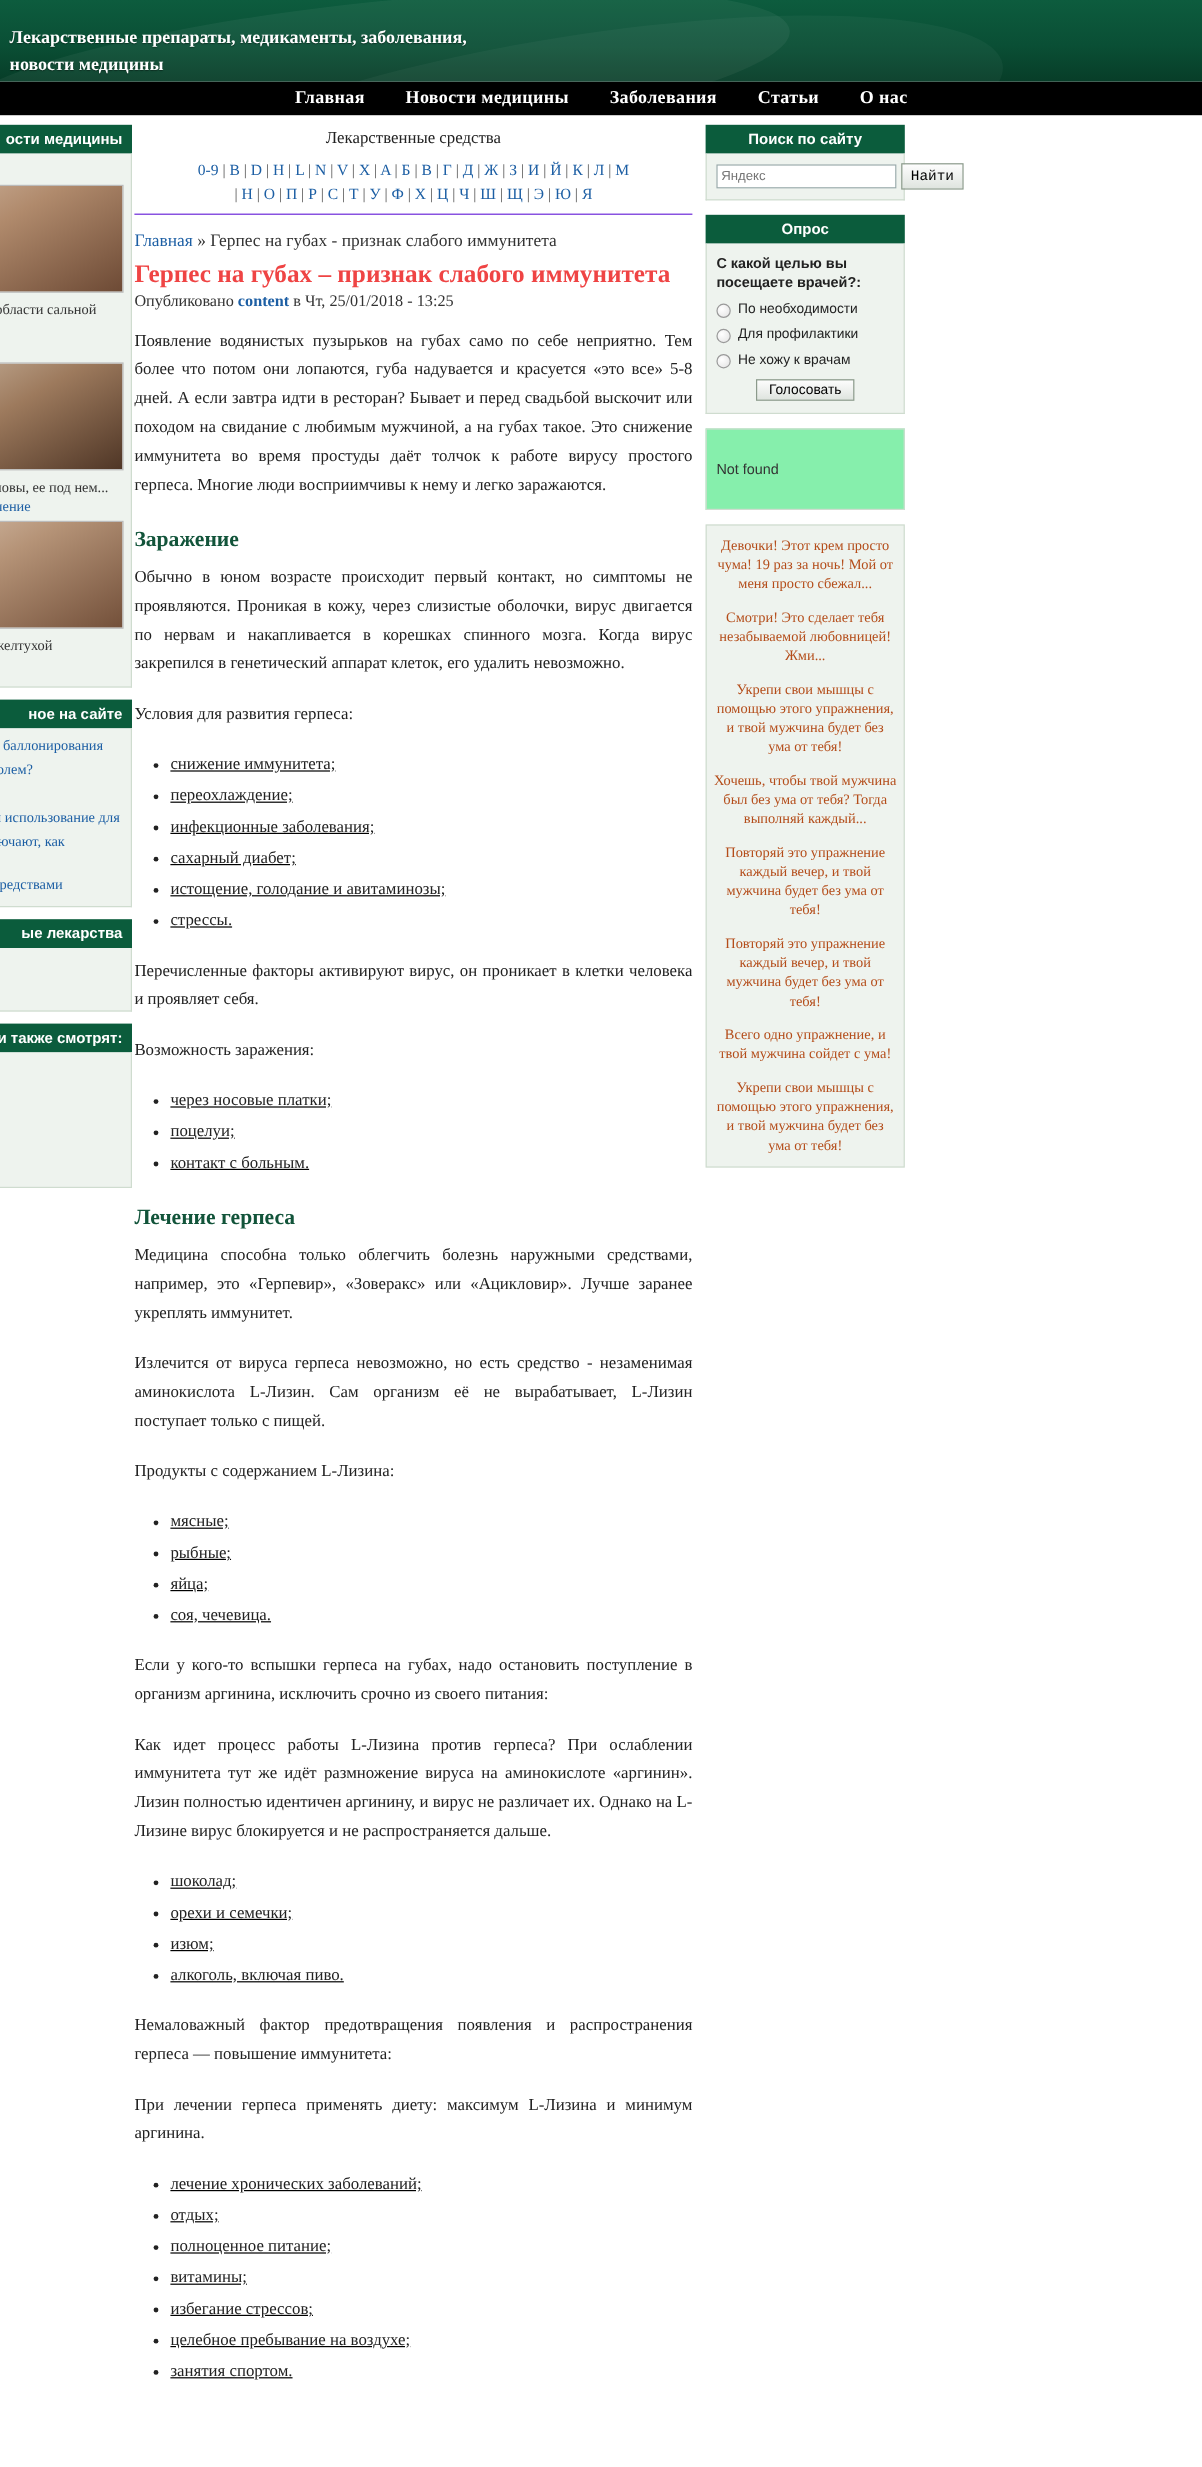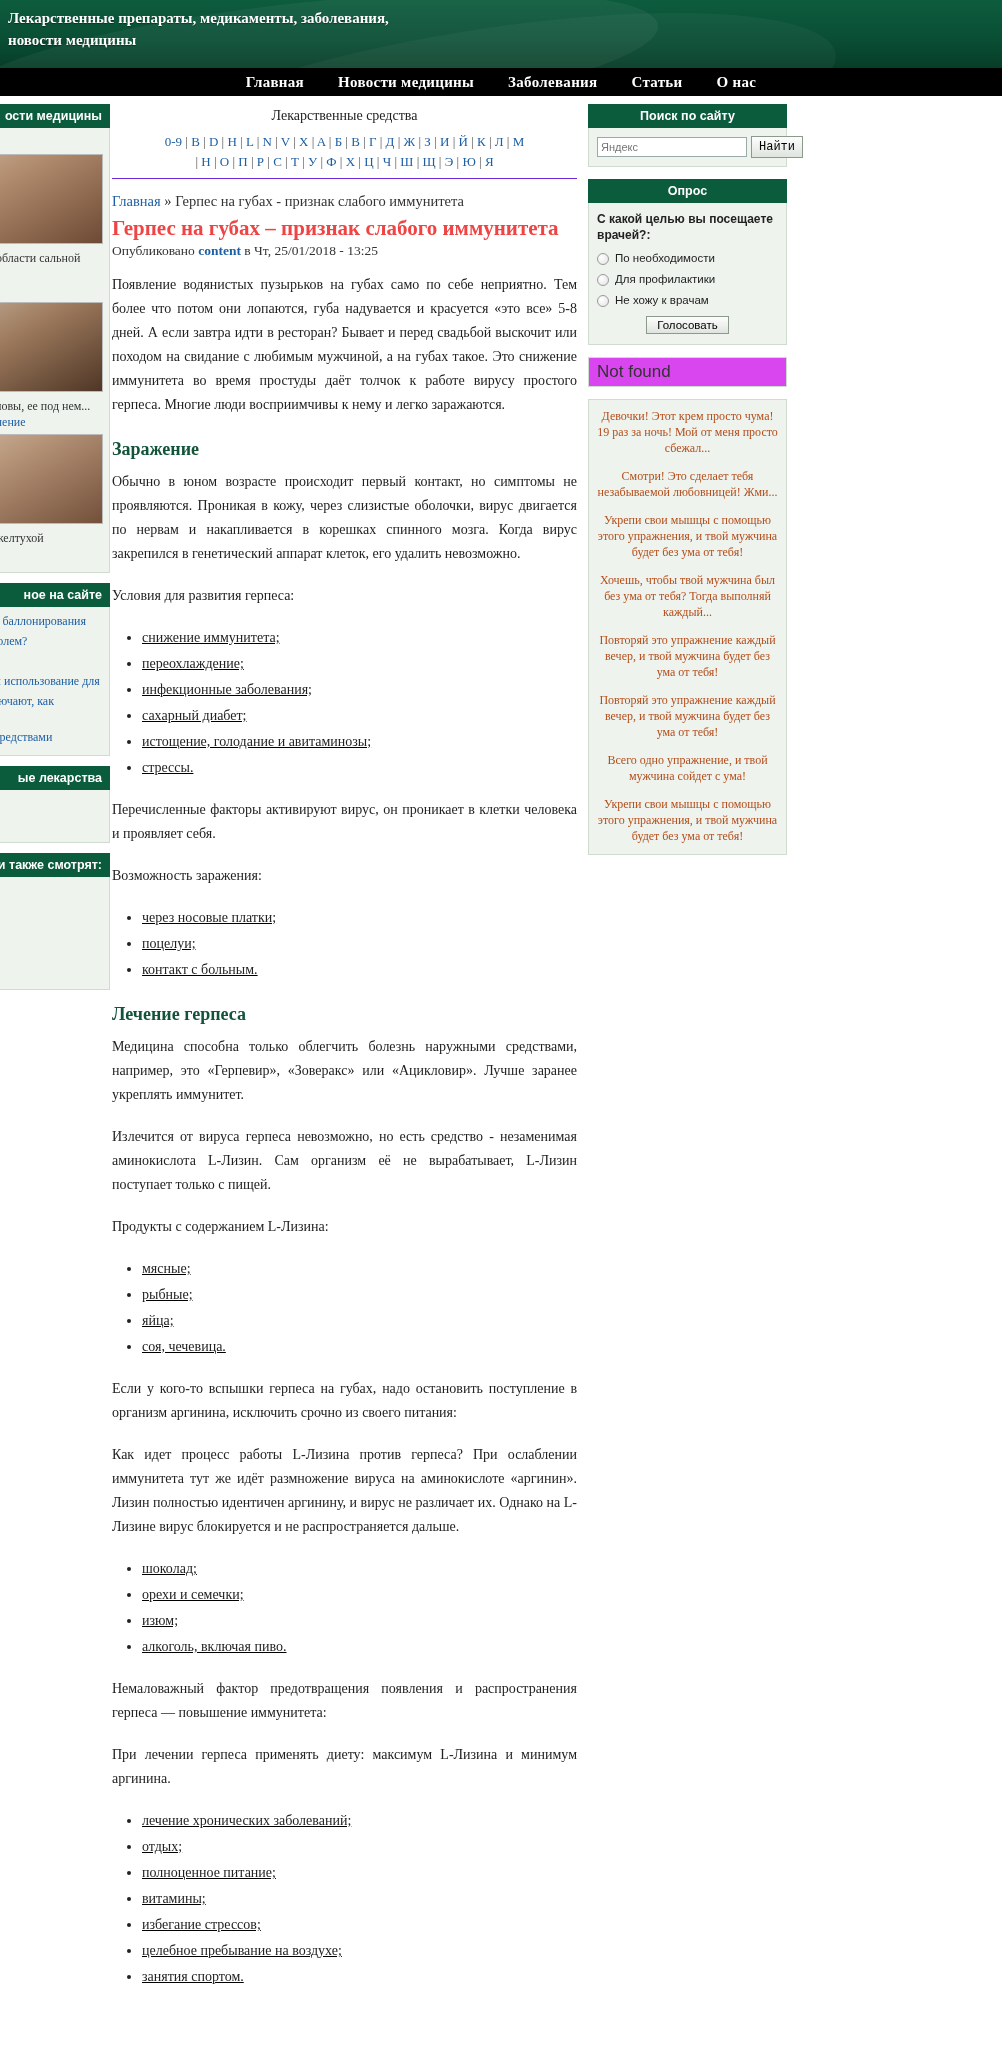--- a/index.html
+++ b/index.html
@@ -28,21 +28,21 @@
   .header .swoosh2 {
     position: absolute;
     left: 120px; top: 30px;
     width: 720px; height: 160px;
     border-radius: 50%;
     background: rgba(255,255,255,0.04);
     transform: rotate(-9deg);
   }
   .site-title {
     position: absolute;
-    left: 8px; top: 7px;
+    left: 8px; top: 21px;
     color: #ffffff;
     font-size: 15px;
     line-height: 22px;
     font-weight: bold;
     font-family: "Liberation Serif", serif;
     z-index: 3;
     text-shadow: 0 1px 1px rgba(0,0,0,.4);
   }
 
   
@@ -182,21 +182,21 @@
     line-height: 24px;
     color: #222;
     margin-bottom: 2px;
   }
 
   
   .right-col {
     position: absolute;
     left: 588px;
     top: 8px;
-    width: 199px;
+    width: 166px;
   }
   .rblock { margin-bottom: 12px; }
   .rblock-head {
     background: #0b5c3c;
     color: #fff;
     font-size: 12.5px;
     font-weight: bold;
     text-align: center;
     padding: 5px 4px;
     font-family: "Liberation Sans", sans-serif;
@@ -259,24 +259,24 @@
     display: block;
     margin: 8px auto 2px auto;
     font-size: 11.5px;
     padding: 2px 10px;
     border: 1px solid #8b9a8b;
     background: linear-gradient(180deg,#fdfdfd,#dfe4df);
     cursor: pointer;
     font-family: "Liberation Sans", sans-serif;
   }
   .notfound {
-    background: #d946ef;
+    background: #86efac;
     border: 1px solid #cfdccf;
-    padding: 4px 8px;
-    font-size: 17px;
+    padding: 26px 8px;
+    font-size: 12px;
     color: #333;
     margin-bottom: 12px;
     font-family: "Liberation Sans", sans-serif;
   }
   .teaser-box {
     background: #eef3ee;
     border: 1px solid #cfdccf;
     padding: 8px 6px;
   }
   .teaser {

